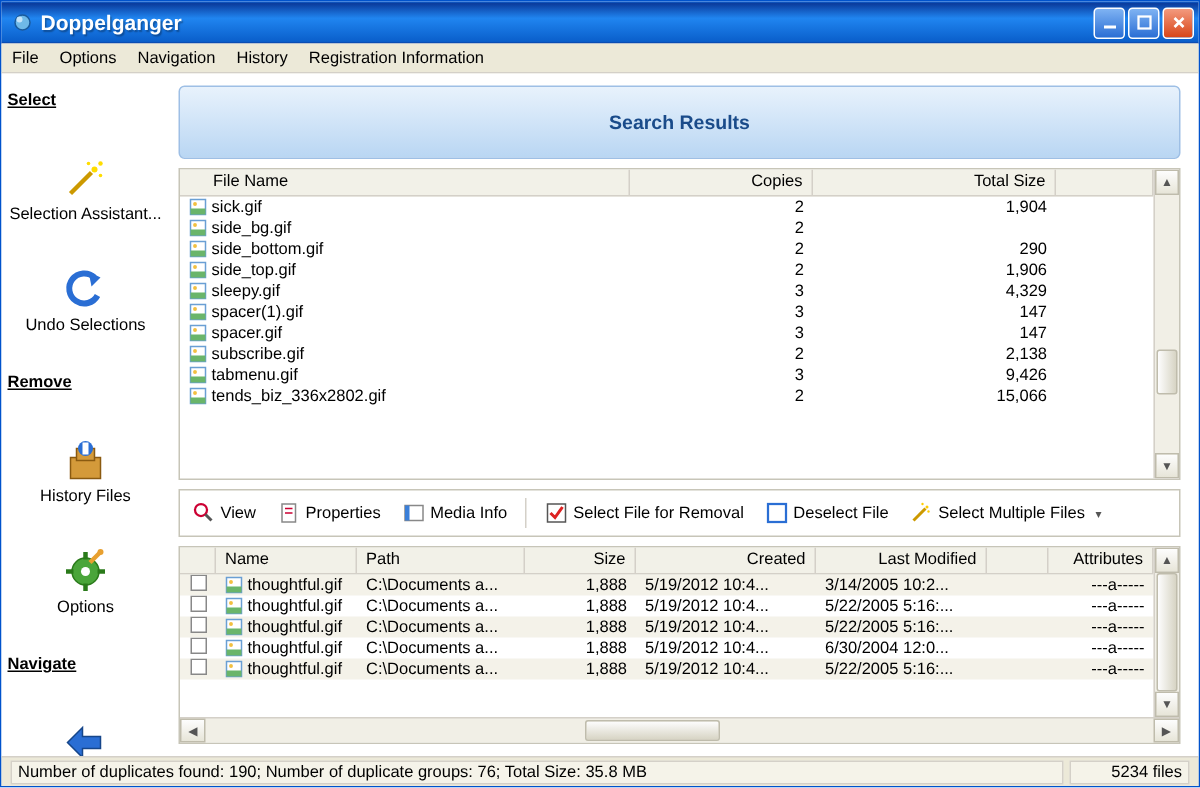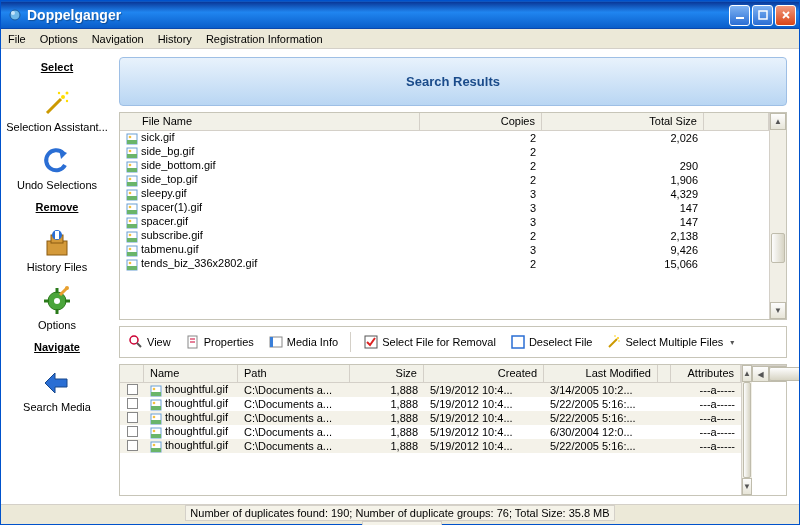--- a/index.html
+++ b/index.html
@@ -14,33 +14,33 @@
 .tb-btn { width: 21px; height: 21px; border: 1px solid #fff; border-radius: 3px; display: flex; align-items: center; justify-content: center; cursor: pointer; }
 .tb-min, .tb-max { background: linear-gradient(to bottom, #7fb3f3, #2a6ed4); }
 .tb-close { background: linear-gradient(to bottom, #f39a7e, #d84518); }
 
 .menubar { height: 20px; background: #ece9d8; display: flex; align-items: stretch; border-bottom: 1px solid #d4d0c8; }
 .menu-item { padding: 0 7px; display: flex; align-items: center; cursor: pointer; }
 .menu-item.highlighted { background: #404040; color: #fff; margin-top: 40px; }
 
 .content { flex: 1; display: flex; background: #fff; overflow: hidden; }
 
-.sidebar { width: 112px; padding: 10px 4px; display: flex; flex-direction: column; align-items: center; gap: 4px; }
+.sidebar { width: 112px; padding: 10px 4px; display: flex; flex-direction: column; align-items: flex-start; gap: 20px; }
 .sidebar-heading { font-weight: bold; text-decoration: underline; margin-bottom: 6px; margin-top: 2px; }
 .sidebar-btn { display: flex; flex-direction: column; align-items: center; gap: 2px; cursor: pointer; padding: 4px 2px; width: 100%; }
 .sidebar-btn .icon { width: 32px; height: 32px; display: flex; align-items: center; justify-content: center; }
 .sidebar-btn .label { text-align: center; font-size: 11px; max-width: 104px; white-space: nowrap; overflow: hidden; text-overflow: ellipsis; }
 
 .main { flex: 1; padding: 8px 12px 0 6px; display: flex; flex-direction: column; gap: 6px; overflow: hidden; }
 
 .panel-header { background: linear-gradient(to bottom, #e8f2fc, #b9d6f3); border: 1px solid #9ebfe5; border-radius: 4px; text-align: center; padding: 16px 0; color: #1a4b8a; font-weight: bold; font-size: 13px; }
 
 .upper-table, .lower-table { border: 1px solid #c7c5b8; background: #fff; }
 .upper-table { height: 208px; display: flex; flex-direction: column; }
-.lower-table { height: 132px; display: flex; flex-direction: row; }
+.lower-table { height: 132px; display: flex; flex-direction: column; }
 
 .table-header { display: flex; background: #f2f1e8; border-bottom: 1px solid #d4d0c8; height: 18px; }
 .th { border-right: 1px solid #d4d0c8; padding: 2px 6px; font-size: 11px; white-space: nowrap; overflow: hidden; position: relative; }
 .th.right { text-align: right; }
 .table-body { flex: 1; overflow: hidden; }
 .table-row { display: flex; height: 14px; align-items: center; }
 .td { padding: 0 6px; font-size: 11px; white-space: nowrap; overflow: hidden; text-overflow: ellipsis; }
 .td.right { text-align: right; }
 
 .upper-table .col-name { width: 300px; }
@@ -66,21 +66,21 @@
 .lower-table .col-attr { width: 70px; text-align: right; }
 .lower-table .col-pad2 { flex: 1; }
 .lower-row.alt { background: #f4f2e9; }
 .chk { width: 11px; height: 11px; border: 1px solid #888; background: #fff; display: inline-block; }
 
 .h-scroll { height: 17px; background: #f1efe6; border-top: 1px solid #d4d0c8; display: flex; }
 .h-scroll .sb-btn { width: 17px; height: 100%; }
 .h-track { flex: 1; position: relative; }
 .h-thumb { position: absolute; top: 1px; bottom: 1px; background: linear-gradient(to bottom,#fdfdfd,#d7d4c4); border: 1px solid #bfbcac; border-radius: 2px; }
 
-.statusbar { height: 20px; background: #ece9d8; border-top: 1px solid #d4d0c8; display: flex; align-items: center; padding: 0 6px; font-size: 11px; flex-direction: column; }
+.statusbar { height: 20px; background: #ece9d8; border-top: 1px solid #d4d0c8; display: flex; align-items: center; padding: 0 6px; font-size: 11px; }
 .statusbar .status-left { flex: 1; border: 1px solid #d4d0c8; padding: 1px 4px; background: #f5f3e9; }
 .statusbar .status-right { width: 80px; text-align: right; border: 1px solid #d4d0c8; padding: 1px 4px; background: #f5f3e9; margin-left: 4px; }
 
 .file-icon { width: 12px; height: 12px; display: inline-block; vertical-align: middle; margin-right: 3px; }
 </style>
 </head>
 <body>
 
 <div class="window">
 
@@ -198,21 +198,21 @@
               <div class="th col-pad"></div>
             </div>
             <div class="table-body" id="upper-body">
                 <div class="table-row">
                   <div class="td col-name"><span class="file-icon"><svg viewBox="0 0 12 12">
                         <rect x="1" y="1" width="10" height="10" fill="#fff" stroke="#6a9fd4"></rect>
                         <rect x="1" y="7" width="10" height="4" fill="#6ab56a"></rect>
                         <circle cx="4" cy="4" r="1.3" fill="#f2c040"></circle>
                       </svg></span>sick.gif</div>
                   <div class="td col-copies right">2</div>
-                  <div class="td col-size right">2,026</div>
+                  <div class="td col-size right">1,904</div>
                   <div class="td col-pad"></div>
                 </div>
                 <div class="table-row">
                   <div class="td col-name"><span class="file-icon"><svg viewBox="0 0 12 12">
                         <rect x="1" y="1" width="10" height="10" fill="#fff" stroke="#6a9fd4"></rect>
                         <rect x="1" y="7" width="10" height="4" fill="#6ab56a"></rect>
                         <circle cx="4" cy="4" r="1.3" fill="#f2c040"></circle>
                       </svg></span>side_bg.gif</div>
                   <div class="td col-copies right">2</div>
                   <div class="td col-pad"></div>

